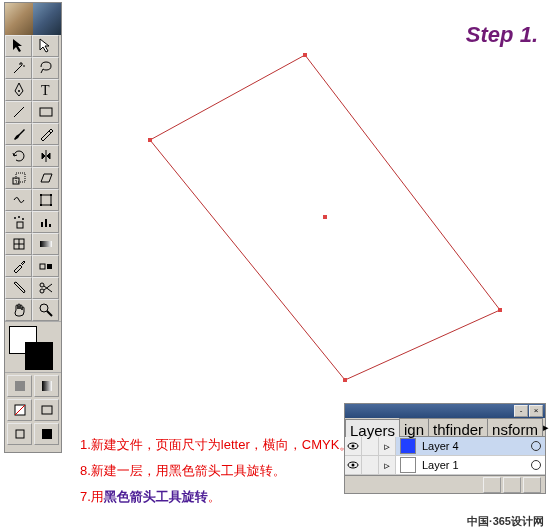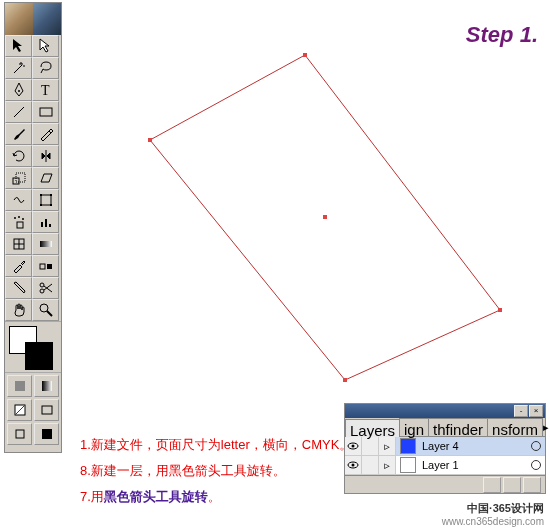--- a/index.html
+++ b/index.html
@@ -327,14 +327,13 @@
   </div>
   <div class="lp-foot">
     <div class="fb"></div>
     <div class="fb"></div>
     <div class="fb"></div>
   </div>
 </div>
 
 <div class="credit">
   <div class="cn">中国·365设计网</div>
-  <div class="url">www.cn365design.com</div>
 </div>
 
 </body></html>

